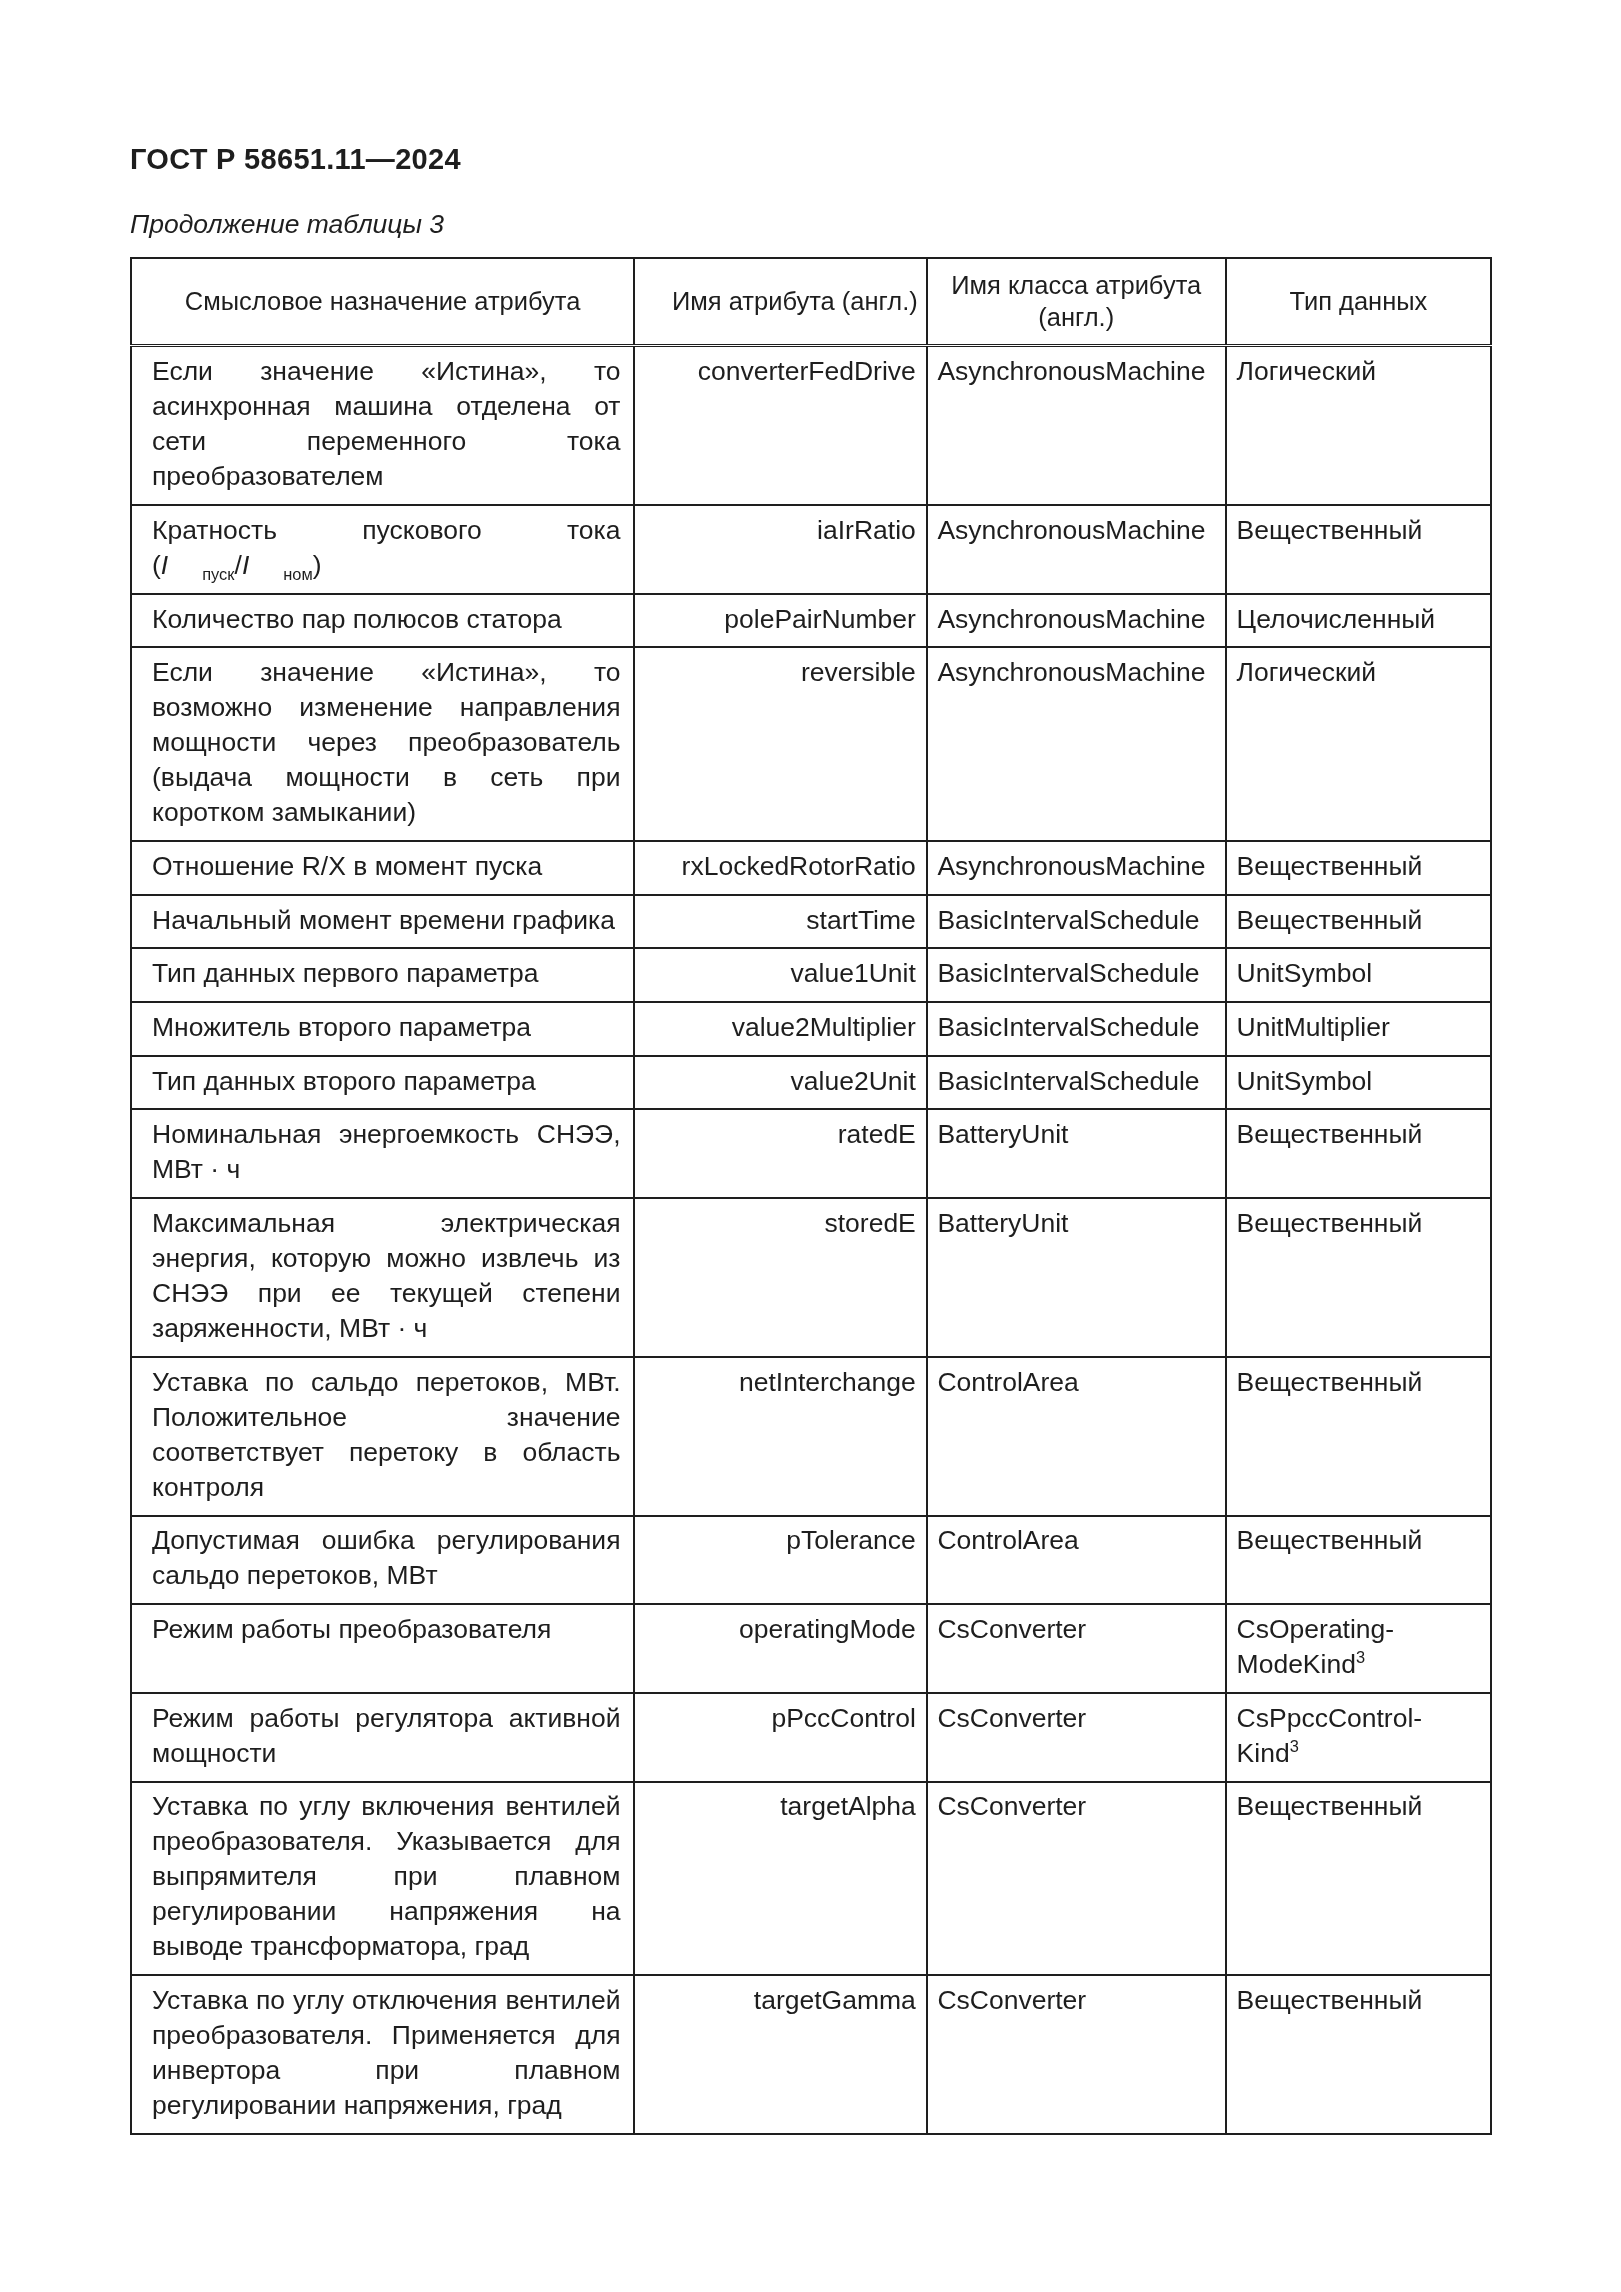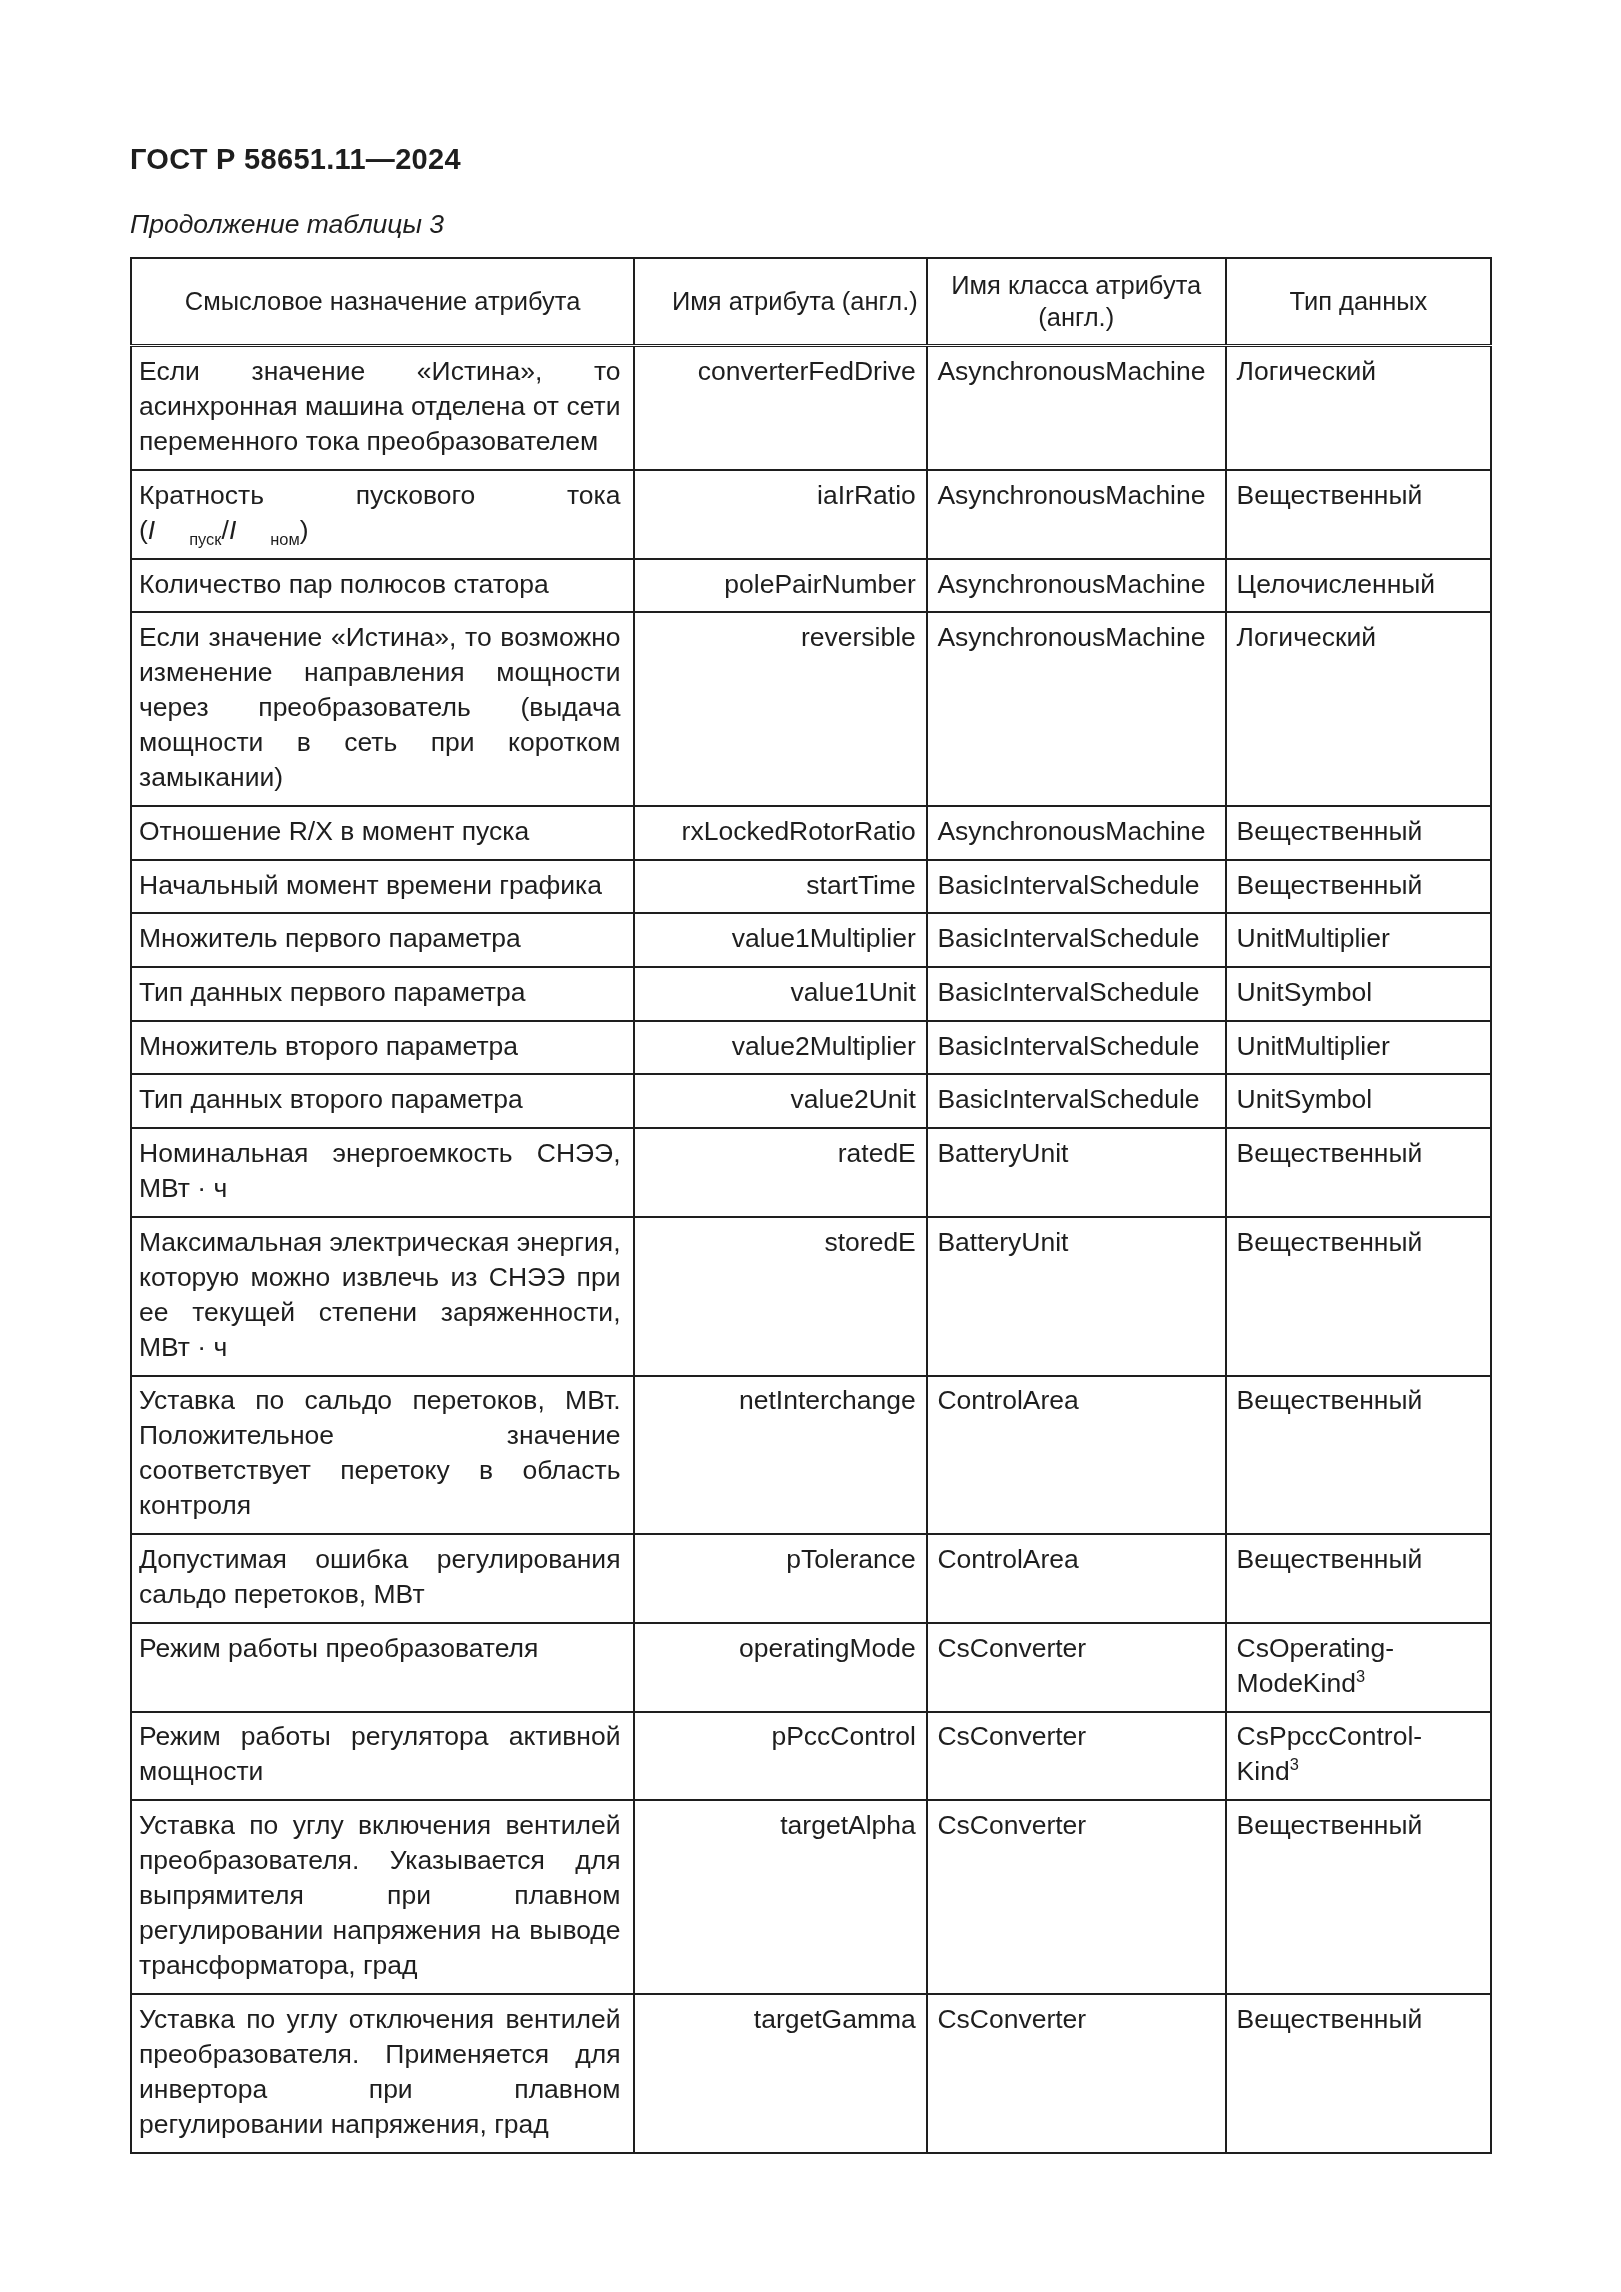--- a/index.html
+++ b/index.html
@@ -51,21 +51,21 @@
   .attr-table tbody td {
     font-size: 26.5px;
     line-height: 35px;
     vertical-align: top;
     padding: 6.9px 9.8px 9.8px 9.8px;
     text-align: left;
     word-wrap: break-word;
   }
   .attr-table tbody td:first-child {
     text-align: justify;
-    padding-left: 7px;
+    padding-left: 20px;
     padding-right: 12.7px;
   }
   .attr-table th:nth-child(1), .attr-table td:nth-child(1) { width: 37%; }
   .attr-table th:nth-child(2), .attr-table td:nth-child(2) { width: 21.5%; text-align: right; }
   .attr-table th:nth-child(3), .attr-table td:nth-child(3) { width: 22%; }
   .attr-table th:nth-child(4), .attr-table td:nth-child(4) { width: 19.5%; }
   .attr-table sub { font-size: 0.62em; line-height: 0; margin-left: 34px; }
   .attr-table sup { font-size: 0.62em; line-height: 0; }
   .attr-table i { font-style: italic; }
 </style>
@@ -116,26 +116,20 @@
           <td>Отношение R/X в момент пуска</td>
           <td>rxLockedRotorRatio</td>
           <td>AsynchronousMachine</td>
           <td>Вещественный</td>
         </tr>
         <tr>
           <td>Начальный момент времени графика</td>
           <td>startTime</td>
           <td>BasicIntervalSchedule</td>
           <td>Вещественный</td>
-        </tr>
-        <tr>
-          <td>Множитель первого параметра</td>
-          <td>value1Multiplier</td>
-          <td>BasicIntervalSchedule</td>
-          <td>UnitMultiplier</td>
         </tr>
         <tr>
           <td>Тип данных первого параметра</td>
           <td>value1Unit</td>
           <td>BasicIntervalSchedule</td>
           <td>UnitSymbol</td>
         </tr>
         <tr>
           <td>Множитель второго параметра</td>
           <td>value2Multiplier</td>

